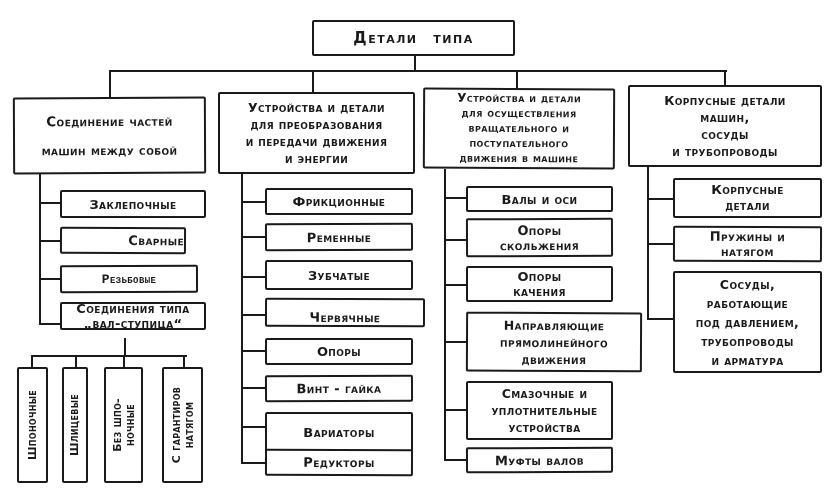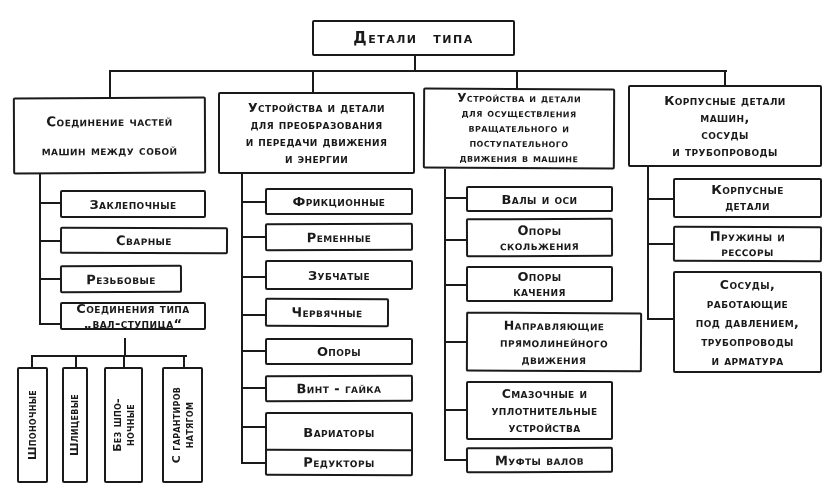--- a/index.html
+++ b/index.html
@@ -72,24 +72,24 @@
 
   <div class="ln" style="left:39px;top:173px;width:2px;height:152px;"></div>
   <div class="ln" style="left:39px;top:202px;width:22px;height:2px;"></div>
   <div class="ln" style="left:39px;top:240px;width:22px;height:2px;"></div>
   <div class="ln" style="left:39px;top:278px;width:22px;height:2px;"></div>
   <div class="ln" style="left:39px;top:323px;width:22px;height:2px;"></div>
 
   <div class="box" style="left:60px;top:190px;width:146px;height:28px;">
     <span class="txt">Заклепочные</span>
   </div>
-  <div class="box r2" style="left:60px;top:227px;width:168px;height:27px;">
+  <div class="box r2" style="left:60px;top:227px;width:126px;height:27px;justify-content:flex-end;">
     <span class="txt">Сварные</span>
   </div>
-  <div class="box r1" style="left:60px;top:265px;width:122px;height:28px;">
+  <div class="box r1" style="left:60px;top:265px;width:138px;height:28px;font-family:Liberation Mono, monospace;">
     <span class="txt">Резьбовые</span>
   </div>
   <div class="box" style="left:60px;top:302px;width:146px;height:28px;">
     <span class="txt" style="line-height:15px;">Соединения типа
 „вал-ступица“</span>
   </div>
 
   <div class="ln" style="left:124px;top:338px;width:2px;height:19px;"></div>
   <div class="ln" style="left:31px;top:355px;width:156px;height:2px;"></div>
   <div class="ln" style="left:31px;top:355px;width:2px;height:12px;"></div>
@@ -124,21 +124,21 @@
 
   <div class="box" style="left:265px;top:188px;width:148px;height:27px;">
     <span class="txt">Фрикционные</span>
   </div>
   <div class="box r1" style="left:265px;top:223px;width:148px;height:28px;">
     <span class="txt">Ременные</span>
   </div>
   <div class="box" style="left:265px;top:260px;width:148px;height:30px;">
     <span class="txt">Зубчатые</span>
   </div>
-  <div class="box r2" style="left:265px;top:298px;width:124px;height:29px;">
+  <div class="box r2" style="left:265px;top:298px;width:160px;height:29px;align-items:flex-end;">
     <span class="txt">Червячные</span>
   </div>
   <div class="box" style="left:265px;top:338px;width:148px;height:27px;">
     <span class="txt">Опоры</span>
   </div>
   <div class="box r1" style="left:265px;top:375px;width:148px;height:27px;">
     <span class="txt">Винт - гайка</span>
   </div>
   <div class="box" style="left:265px;top:412px;width:148px;height:41px;text-align:center;">
     <span class="txt">Вариаторы</span>
@@ -184,21 +184,21 @@
   <div class="ln" style="left:647px;top:198px;width:26px;height:2px;"></div>
   <div class="ln" style="left:647px;top:243px;width:26px;height:2px;"></div>
   <div class="ln" style="left:647px;top:318px;width:26px;height:2px;"></div>
 
   <div class="box" style="left:673px;top:178px;width:149px;height:40px;">
     <span class="txt" style="line-height:16px;">Корпусные
 детали</span>
   </div>
   <div class="box r2" style="left:673px;top:226px;width:149px;height:36px;">
     <span class="txt" style="line-height:15px;">Пружины и
-рессоры</span>
+натягом</span>
   </div>
   <div class="box" style="left:673px;top:271px;width:149px;height:102px;">
     <span class="txt" style="line-height:19px;font-size:12.5px;">Сосуды,
 работающие
 под давлением,
 трубопроводы
 и арматура</span>
   </div>
 
 </div>

